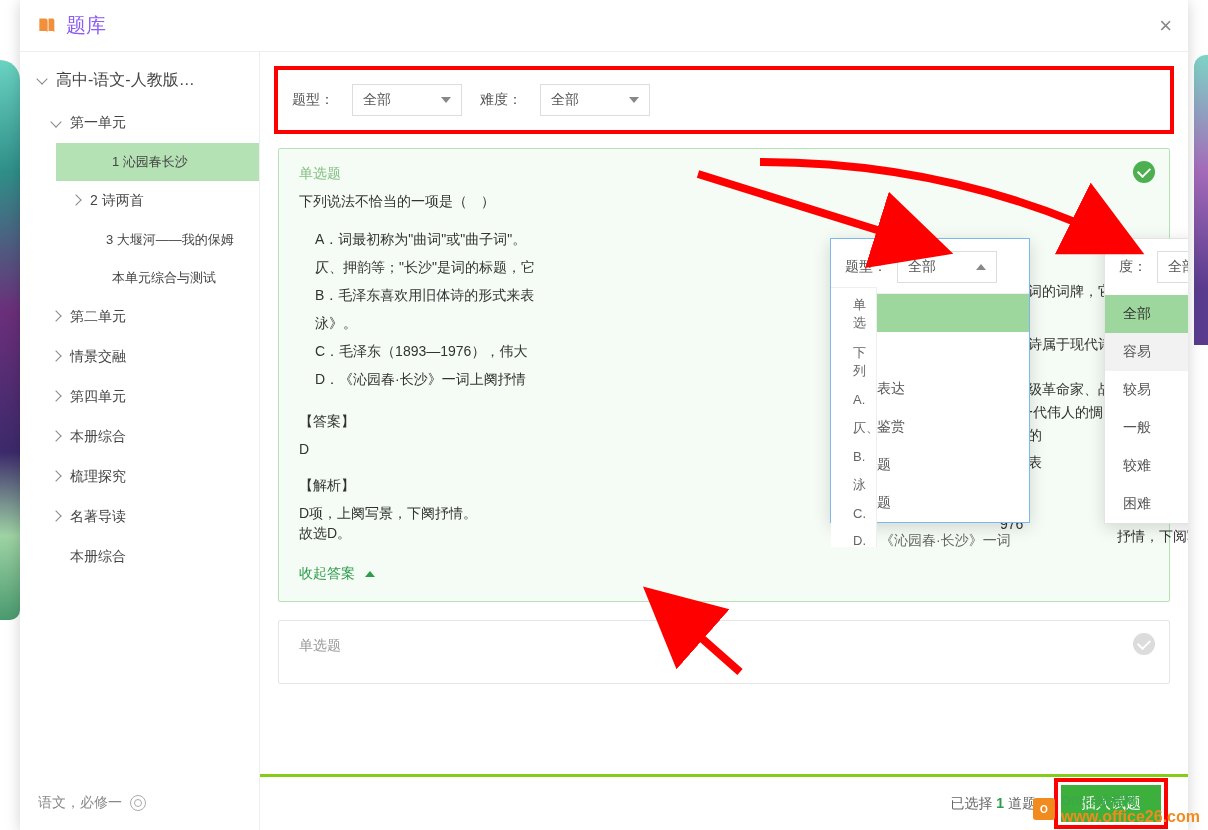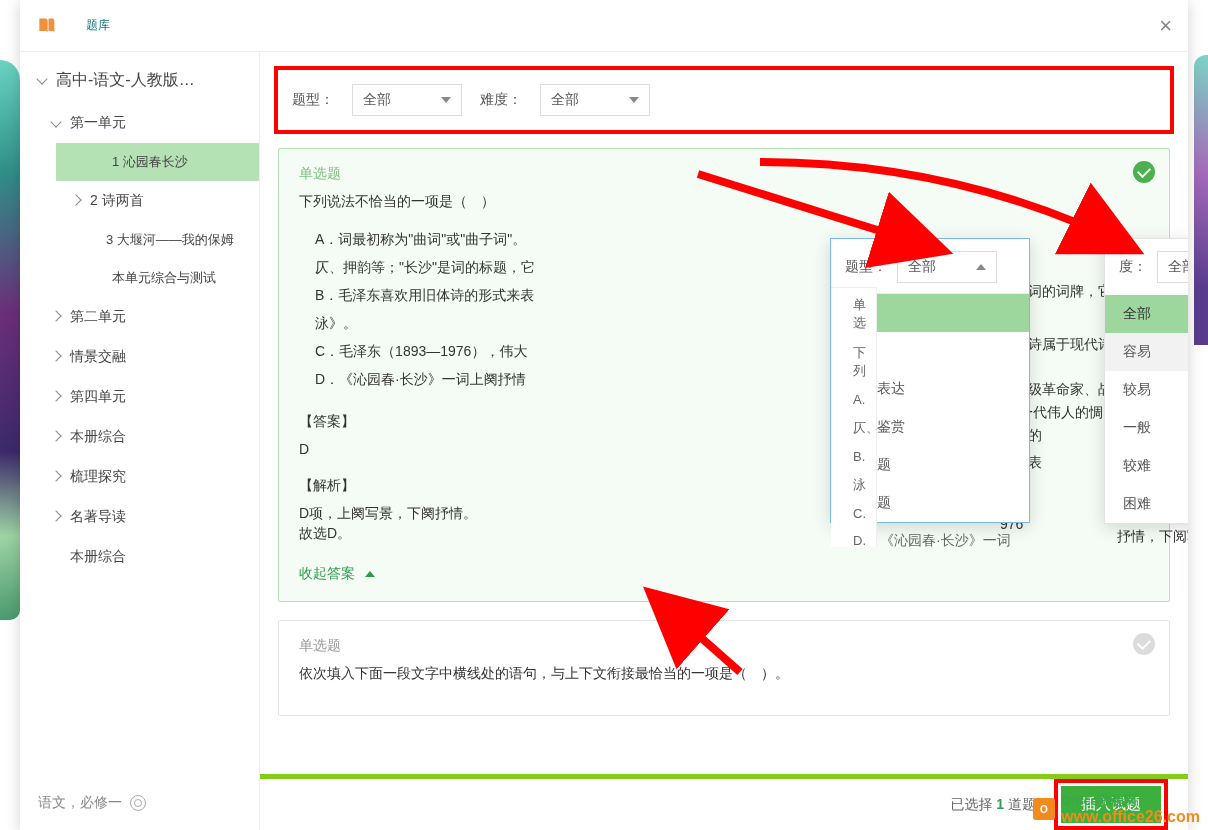--- a/index.html
+++ b/index.html
@@ -36,21 +36,21 @@
   }
   
   .hdr {
     height: 52px;
     display: flex;
     align-items: center;
     padding: 0 16px;
     border-bottom: 1px solid #eee;
   }
   .hdr .book-icon { width:20px; height:20px; margin-right:10px; }
-  .hdr .title { font-size:12px; color:#0f766e;margin-left:20px; }
+  .hdr .title { font-size:20px; color:#8b5cf6; }
   .hdr .close { margin-left:auto; font-size:22px; color:#888; cursor:pointer; line-height:1; }
   
   .body { display:flex; height:calc(100% - 52px); }
   .sidebar { width:240px; border-right:1px solid #eee; padding-top:6px; display:flex; flex-direction:column; }
   .side-top { font-size:16px; color:#444; padding:12px 18px; display:flex; align-items:center; cursor:pointer; }
   .chev { display:inline-block; width:8px; height:8px; border-right:1.5px solid #888; border-bottom:1.5px solid #888; transform:rotate(45deg); margin-right:10px; margin-top:-3px; }
   .chev.right { transform:rotate(-45deg); }
   .side-unit { font-size:14px; color:#444; padding:11px 18px 11px 32px; display:flex; align-items:center; cursor:pointer; }
   .side-leaf { font-size:13px; color:#444; padding:10px 18px 10px 56px; cursor:pointer;margin-left:36px; }
   .side-leaf.indent2 { padding-left:72px; }
@@ -97,21 +97,21 @@
   .answer-collapse .tri2{width:0;height:0;border-left:5px solid transparent;border-right:5px solid transparent;border-bottom:6px solid #2e9c4a;}
   .question-card.second {
     border:1px solid #e5e5e5; background:#fff; margin-top:18px;
   }
   .question-card.second .qtype { color:#999; }
   .circle-badge{position:absolute;top:12px;right:14px;width:22px;height:22px;border-radius:50%;background:#dcdcdc;display:flex;align-items:center;justify-content:center;}
   .circle-badge::after{content:"";width:6px;height:10px;border-right:2px solid #fff;border-bottom:2px solid #fff;transform:rotate(45deg);margin-top:-3px;}
   
   .footer-bar {
     position:absolute; left:0; right:0; bottom:0;
-    height:56px; background:#fff; border-top:5px solid #84cc16;
+    height:56px; background:#fff; border-top:3px solid #84cc16;
     display:flex; align-items:center; justify-content:flex-end;
     padding:0 20px; gap:18px;
   }
   .sel-count { font-size:14px; color:#666; }
   .sel-count .n { color:#2e9c4a; font-weight:600; }
   .insert-btn {
     background:#3caf3c; color:#fff; font-size:15px;
     padding:9px 20px; border:none; cursor:pointer;
   }
   .insert-wrap { border:4px solid #f00; padding:3px; }
@@ -246,21 +246,20 @@
         <div class="qtext" style="margin-top:2px">故选D。</div>
         <div class="answer-collapse">
           <span>收起答案</span>
           <span class="tri2"></span>
         </div>
       </div>
 
       <div class="question-card second">
         <div class="circle-badge"></div>
         <div class="qtype">单选题</div>
-        <div class="qtext">依次填入下面一段文字中横线处的语句，与上下文衔接最恰当的一项是（　）。</div>
       </div>
 
       <div class="footer-bar">
         <span class="sel-count">
           <span>已选择 </span><span class="n">1</span><span> 道题</span>
         </span>
         <span class="insert-wrap">
           <button class="insert-btn">插入试题</button>
         </span>
       </div>

